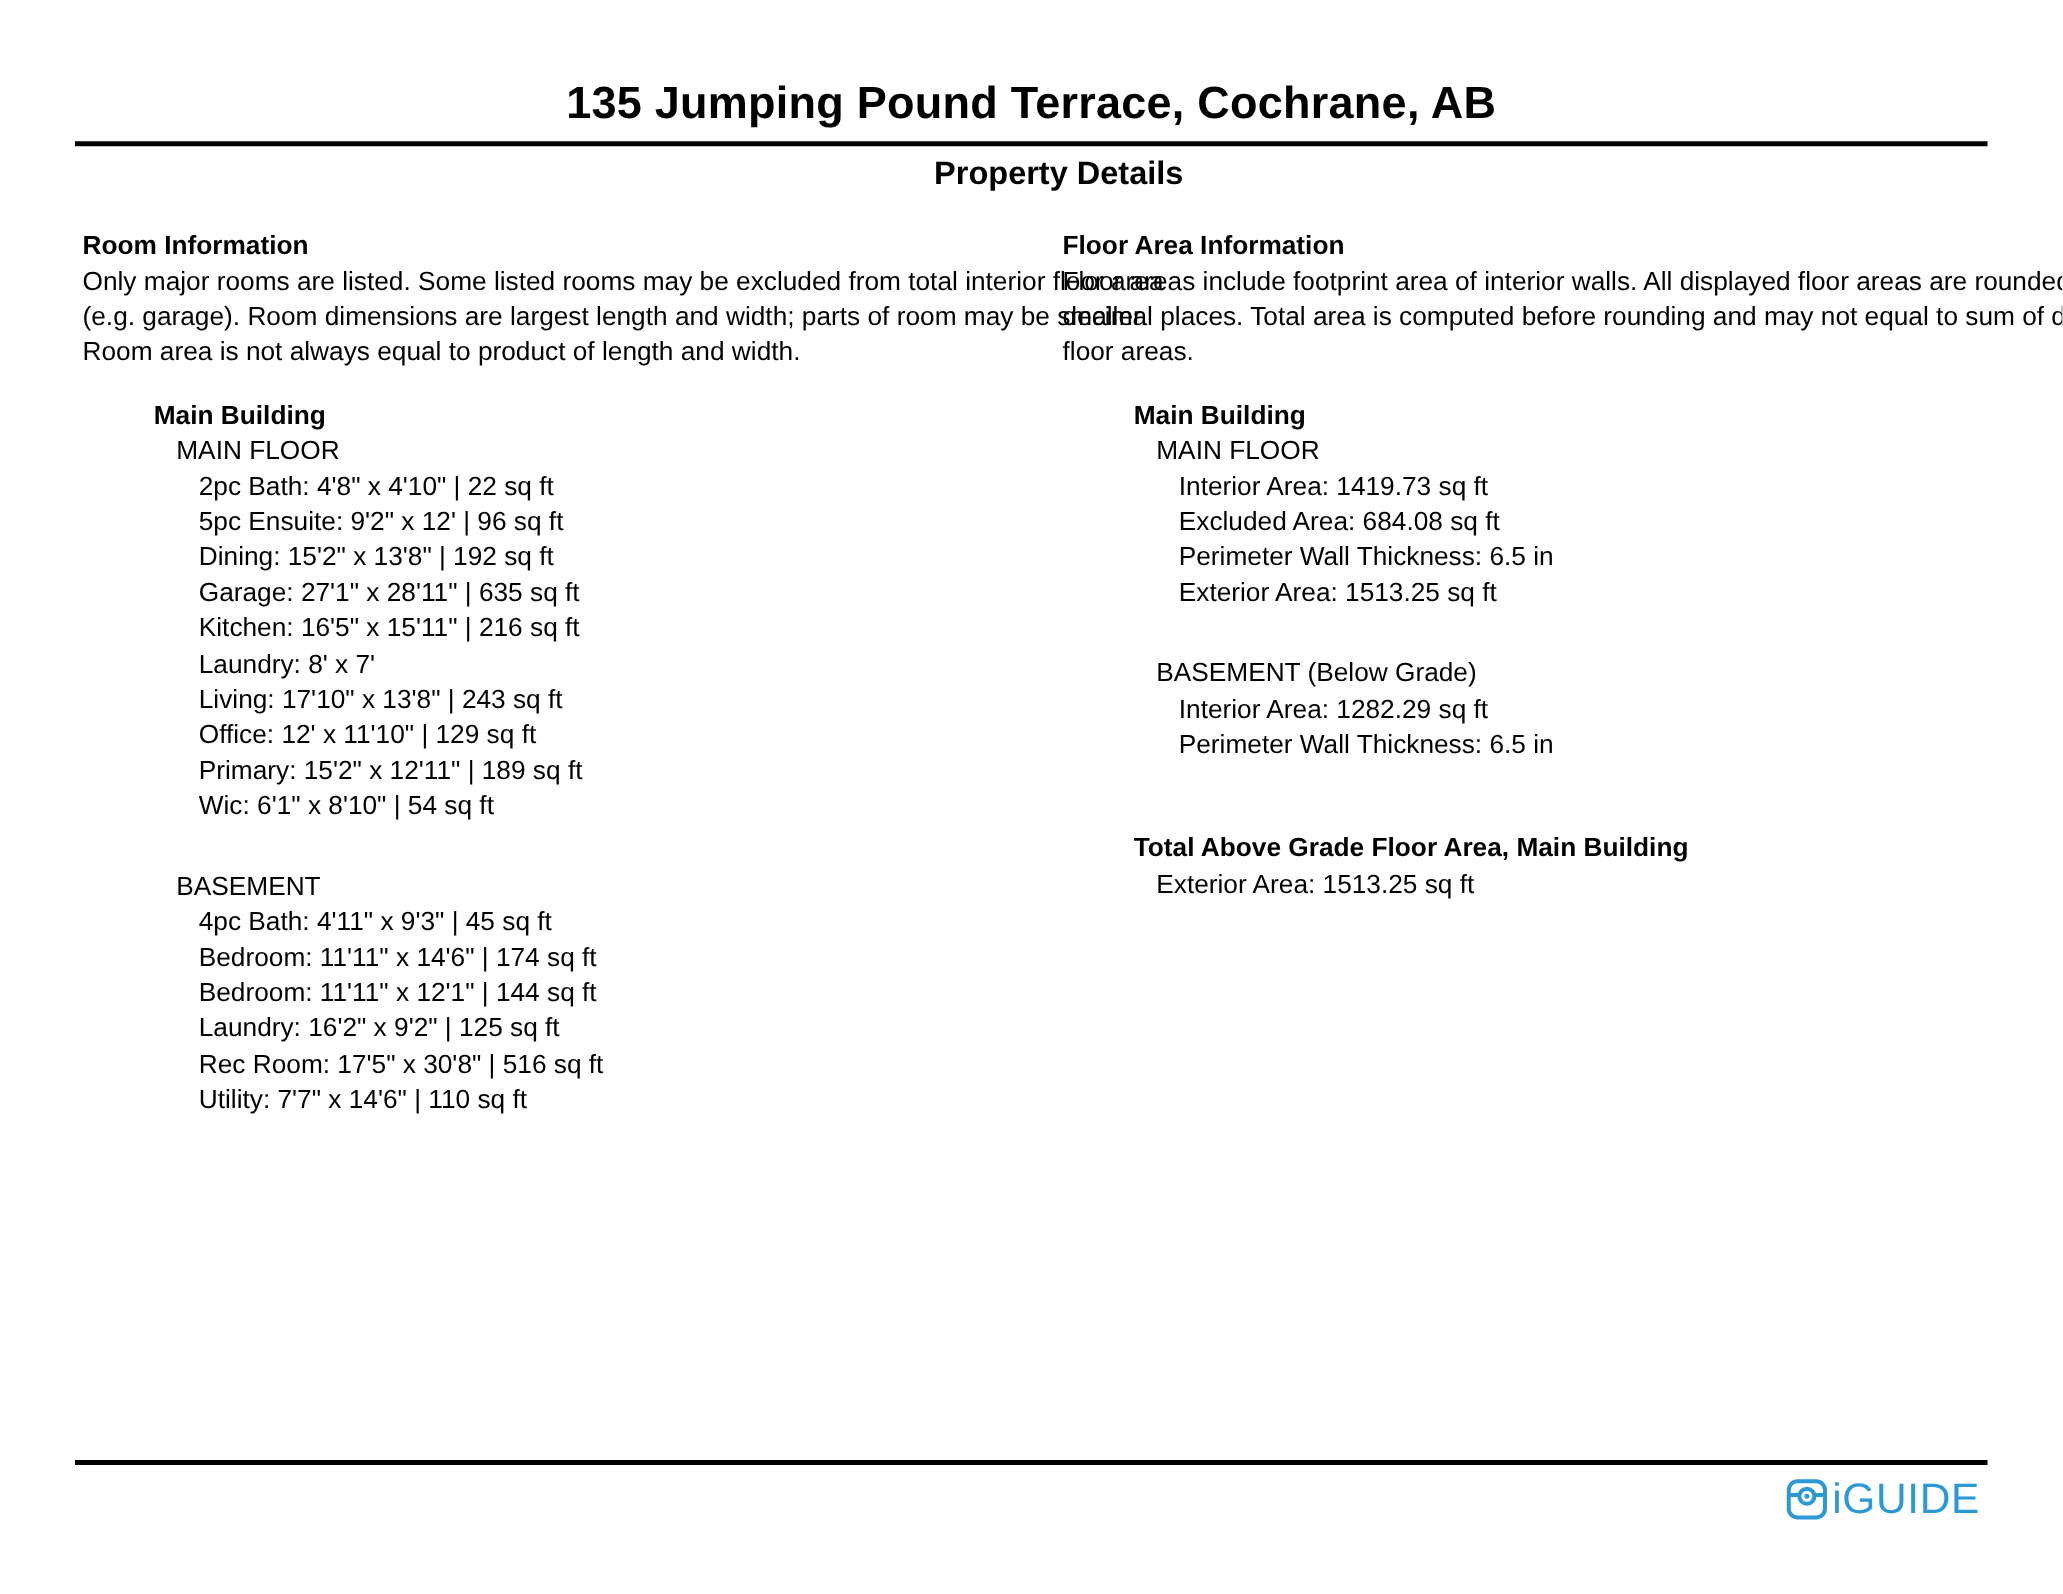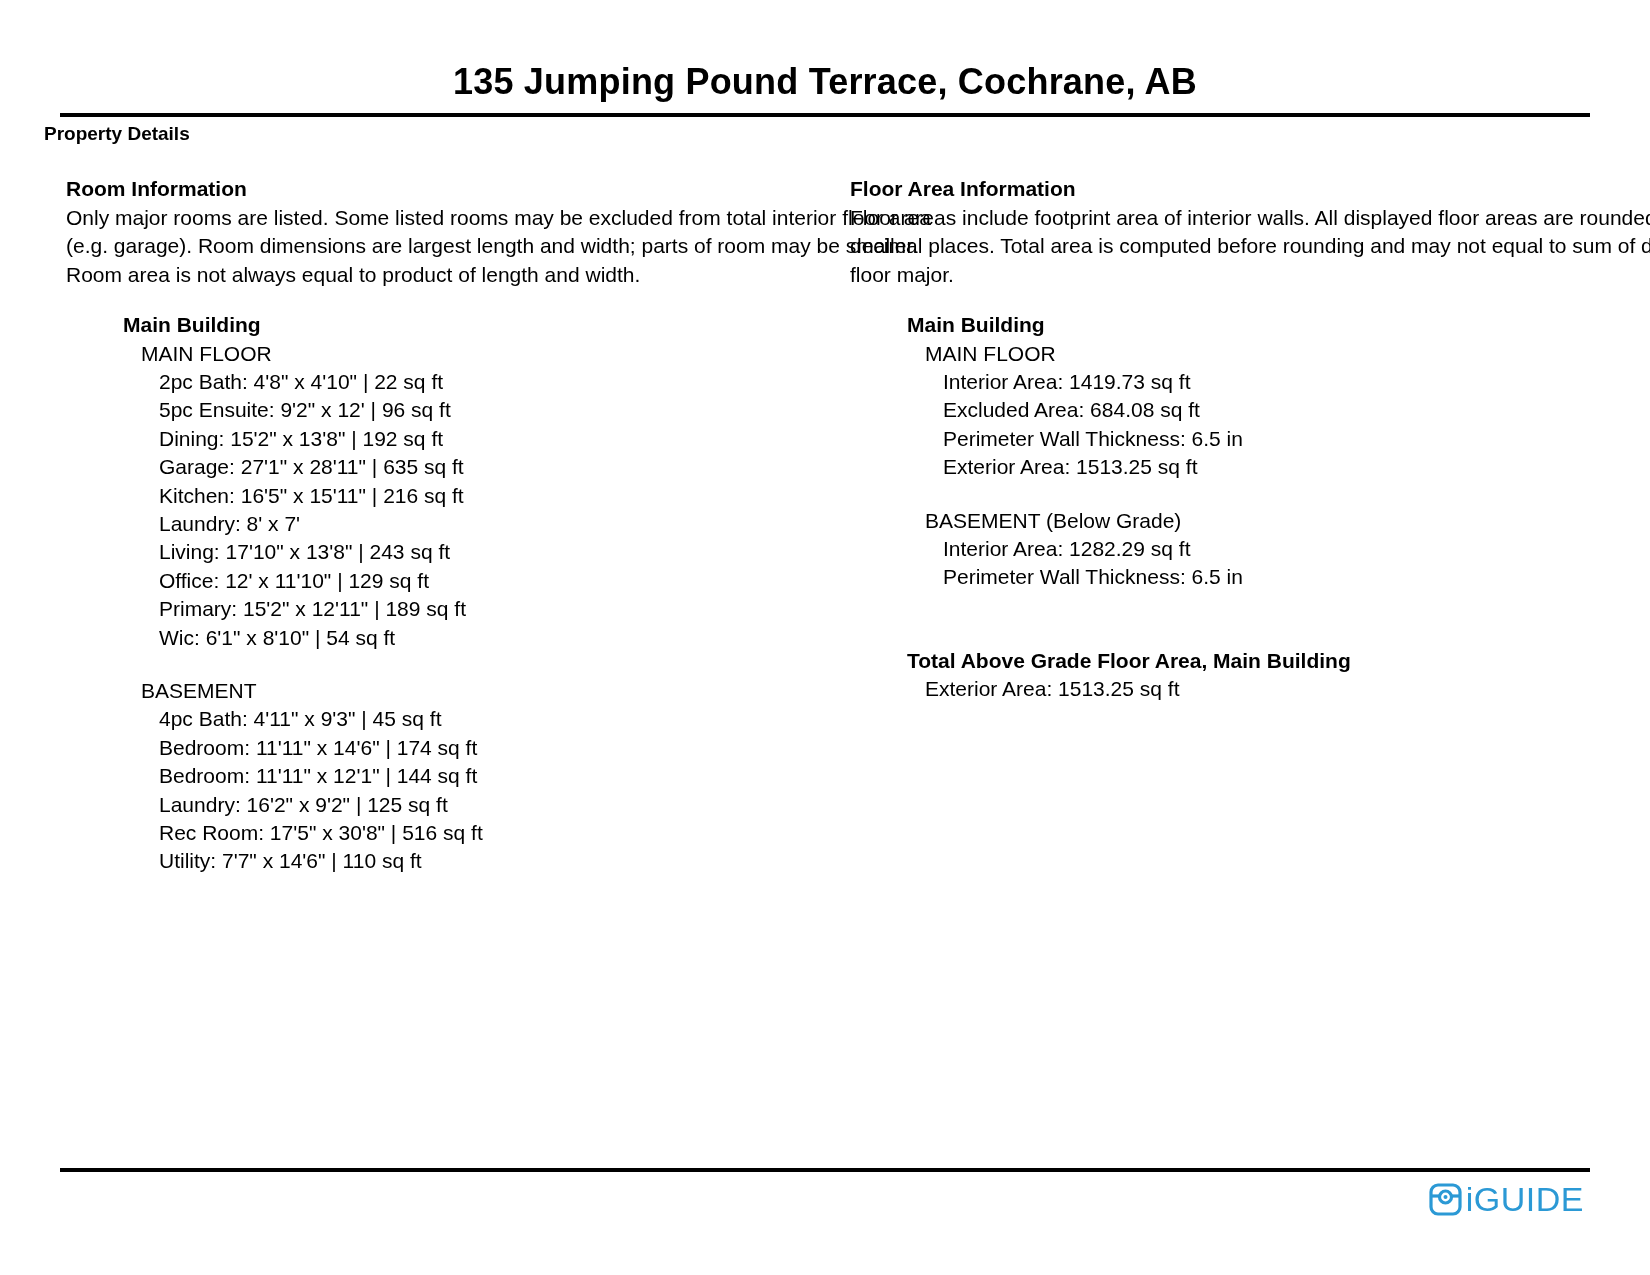--- a/index.html
+++ b/index.html
@@ -17,37 +17,37 @@
     font-size: 36px; font-weight: bold;
     text-align: center; line-height: 1.1;
     letter-spacing: 0.2px;
   }
   .title-rule {
     margin: 11px 60px 0 60px;
     height: 4px; background: #000;
   }
   .doc-subtitle {
     margin-top: 7px;
-    font-size: 19px; font-weight: bold;
-    text-align: left; line-height: 1.1; padding-left: 44px;
+    font-size: 26px; font-weight: bold;
+    text-align: center; line-height: 1.1; padding-left: 44px;
   }
 
   
   .columns { display: flex; align-items: flex-start; margin-top: 31px; }
   .col { font-size: 21px; line-height: 28.4px; }
   .col-left  { margin-left: 66px; width: 784px; flex: 0 0 auto; }
   .col-right { flex: 1 1 auto; min-width: 0; }
 
   .section-heading { font-weight: bold; white-space: nowrap; }
   .desc-line { white-space: nowrap; }
 
   .building { margin-top: 22px; padding-left: 57px; }
   .building-name { font-weight: bold; white-space: nowrap; }
   .floor { }
-  .floor + .floor { margin-top: 25px; }
+  .floor + .floor { margin-top: 36px; }
   .floor-name { padding-left: 18px; white-space: nowrap; }
   .item-line { padding-left: 36px; white-space: nowrap; }
 
   .total-block { margin-top: 55px; padding-left: 57px; }
   .total-heading { font-weight: bold; white-space: nowrap; }
   .total-line { padding-left: 18px; white-space: nowrap; }
 
   
   .footer-rule {
     position: absolute; left: 60px; right: 60px; top: 1168px;
@@ -109,21 +109,21 @@
           <div class="item-line">Rec Room: 17'5" x 30'8" | 516 sq ft</div>
           <div class="item-line">Utility: 7'7" x 14'6" | 110 sq ft</div>
         </div>
       </div>
     </div>
 
     <div class="col col-right">
       <div class="section-heading">Floor Area Information</div>
       <div class="desc-line">Floor areas include footprint area of interior walls. All displayed floor areas are rounded to two</div>
       <div class="desc-line">decimal places. Total area is computed before rounding and may not equal to sum of displayed</div>
-      <div class="desc-line">floor major.</div>
+      <div class="desc-line">floor areas.</div>
 
       <div class="building">
         <div class="building-name">Main Building</div>
 
         <div class="floor">
           <div class="floor-name">MAIN FLOOR</div>
           <div class="item-line">Interior Area: 1419.73 sq ft</div>
           <div class="item-line">Excluded Area: 684.08 sq ft</div>
           <div class="item-line">Perimeter Wall Thickness: 6.5 in</div>
           <div class="item-line">Exterior Area: 1513.25 sq ft</div>

